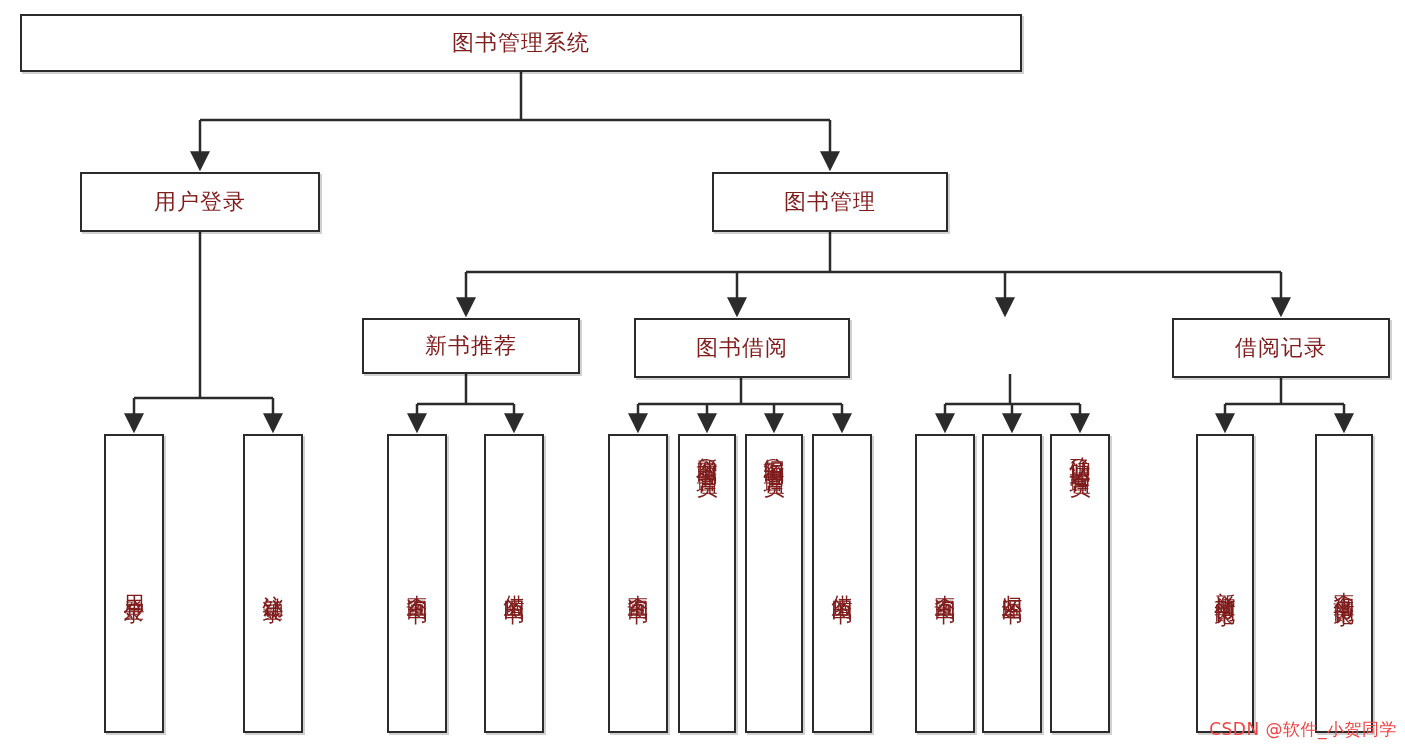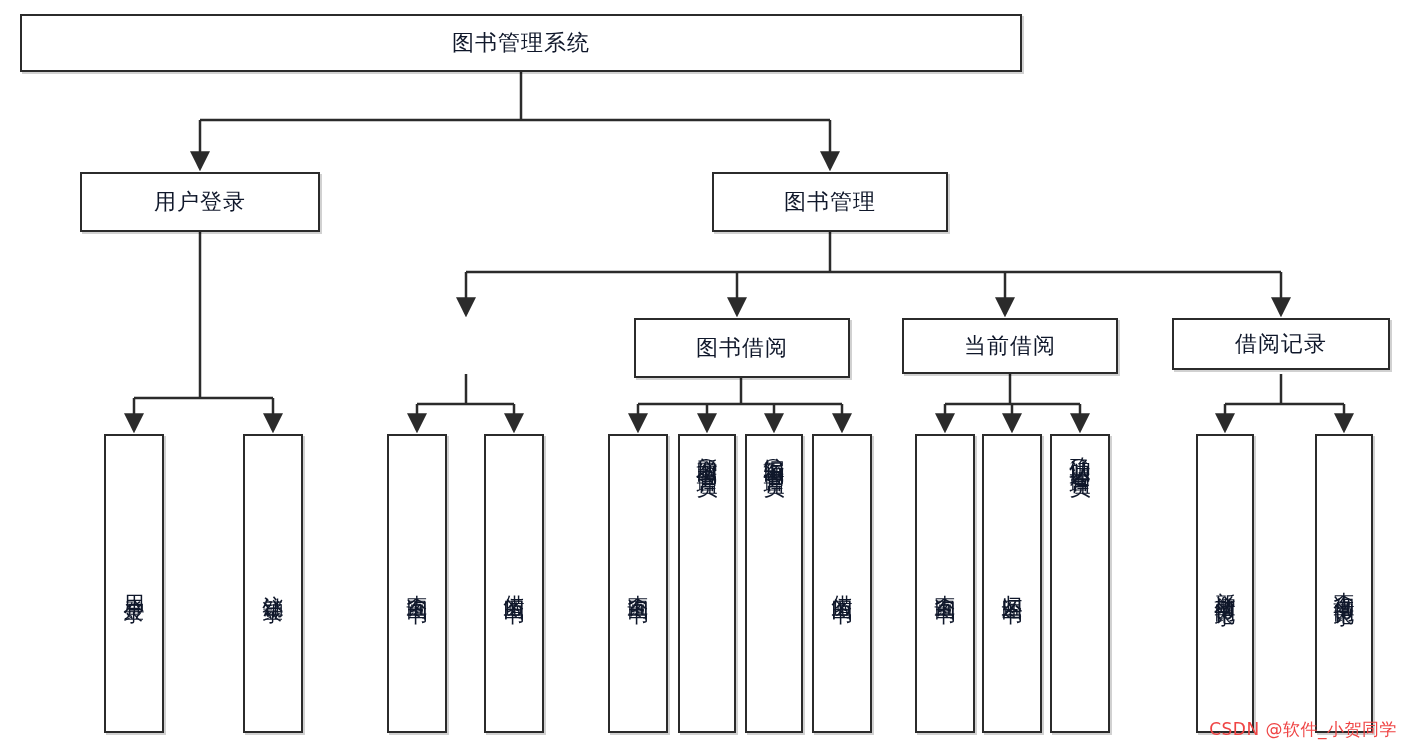--- a/index.html
+++ b/index.html
@@ -29,21 +29,21 @@
     box-sizing: border-box;
     border: 2px solid #2b2b2b;
     background: #ffffff;
     box-shadow: 2px 2px 0 rgba(0,0,0,0.18);
     display: flex;
     align-items: center;
     justify-content: center;
   }
   .node-label {
     font-size: 22px;
-    color: #0f172a;
+    color: #7f1d1d;
     letter-spacing: 1px;
     line-height: 1.15;
     white-space: nowrap;
   }
   .node-box.leaf {
     align-items: flex-start;
     justify-content: center;
     padding-top: 4px;
   }
   .node-box.leaf .node-label {
@@ -129,27 +129,27 @@
     <span class="node-label">图书管理系统</span>
   </div>
 
   <div class="node-box" style="left:80px; top:172px; width:240px; height:60px;">
     <span class="node-label">用户登录</span>
   </div>
   <div class="node-box" style="left:712px; top:172px; width:236px; height:60px;font-family:Liberation Serif, serif;">
     <span class="node-label">图书管理</span>
   </div>
 
+  <div class="node-box" style="left:362px; top:318px; width:218px; height:56px;">
+    <span class="node-label">新书推荐</span>
+  </div>
   <div class="node-box" style="left:634px; top:318px; width:216px; height:60px;">
     <span class="node-label">图书借阅</span>
   </div>
-  <div class="node-box" style="left:902px; top:318px; width:216px; height:56px;">
-    <span class="node-label">当前借阅</span>
-  </div>
-  <div class="node-box" style="left:1172px; top:318px; width:218px; height:52px;">
+  <div class="node-box" style="left:1172px; top:318px; width:218px; height:60px;">
     <span class="node-label">借阅记录</span>
   </div>
 
   <div class="node-box leaf centered" style="left:104px; top:434px; width:60px; height:299px;">
     <span class="node-label">用户登录</span>
   </div>
   <div class="node-box leaf centered" style="left:243px; top:434px; width:60px; height:299px;">
     <span class="node-label">注销登录</span>
   </div>
 

